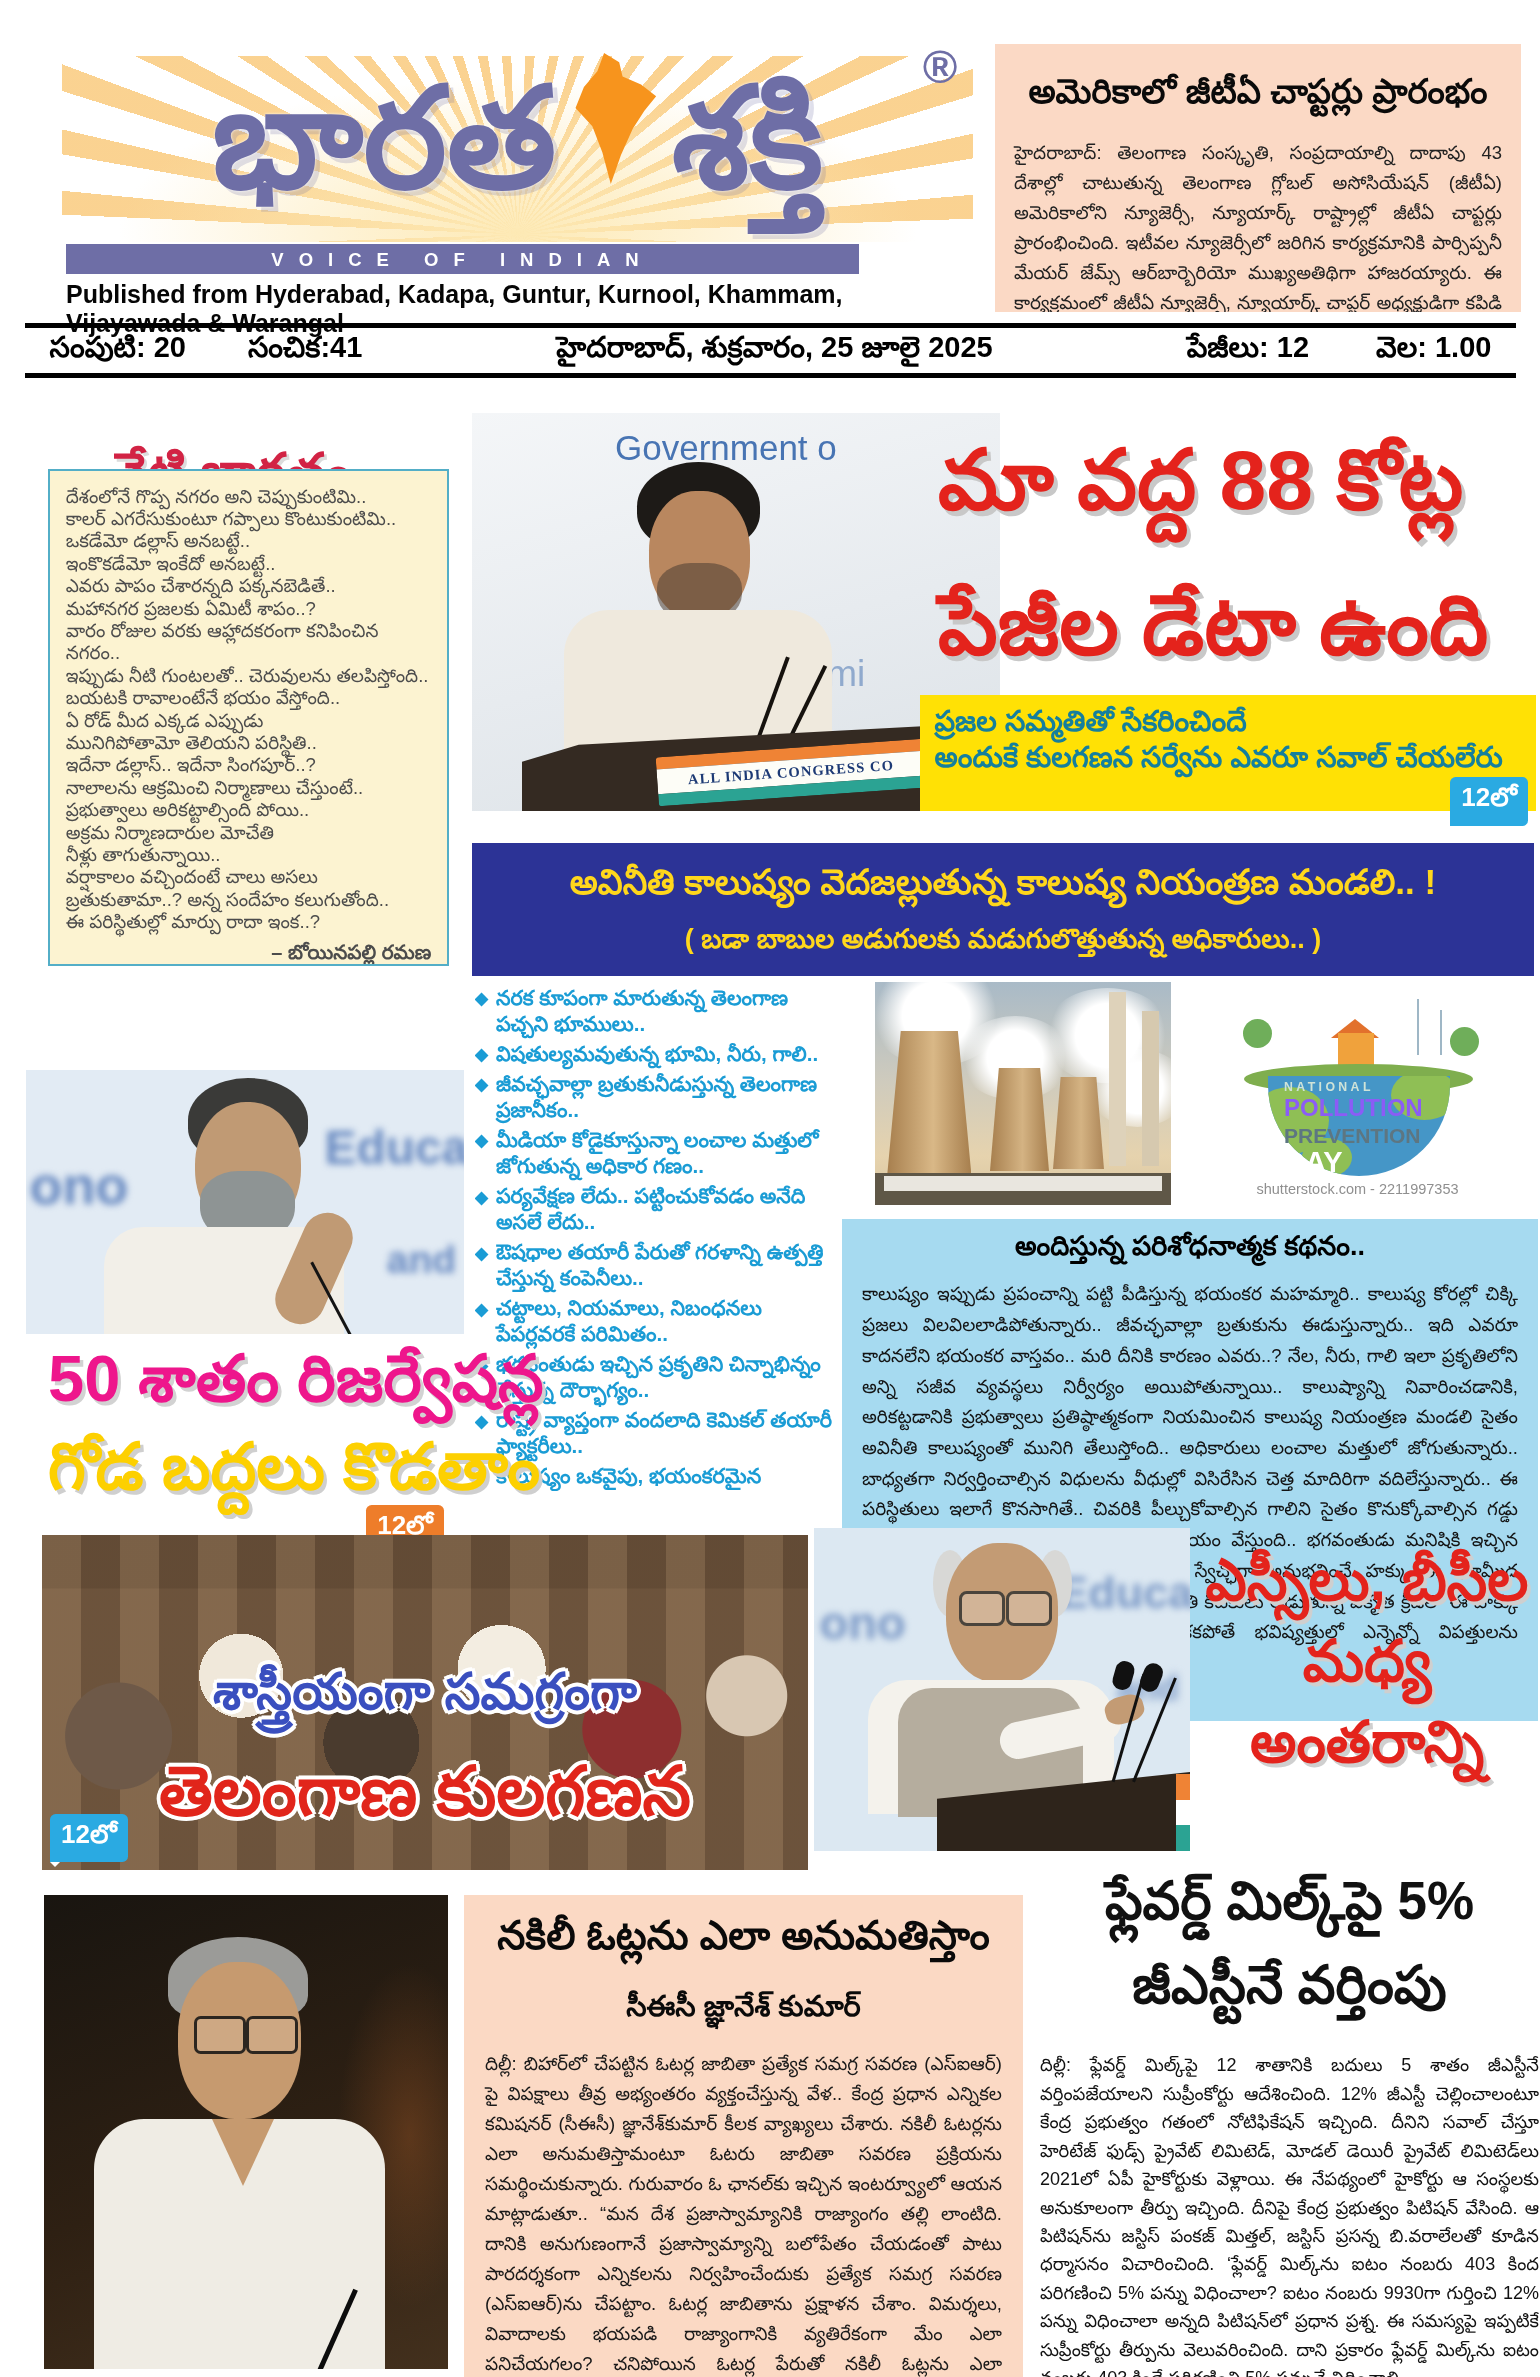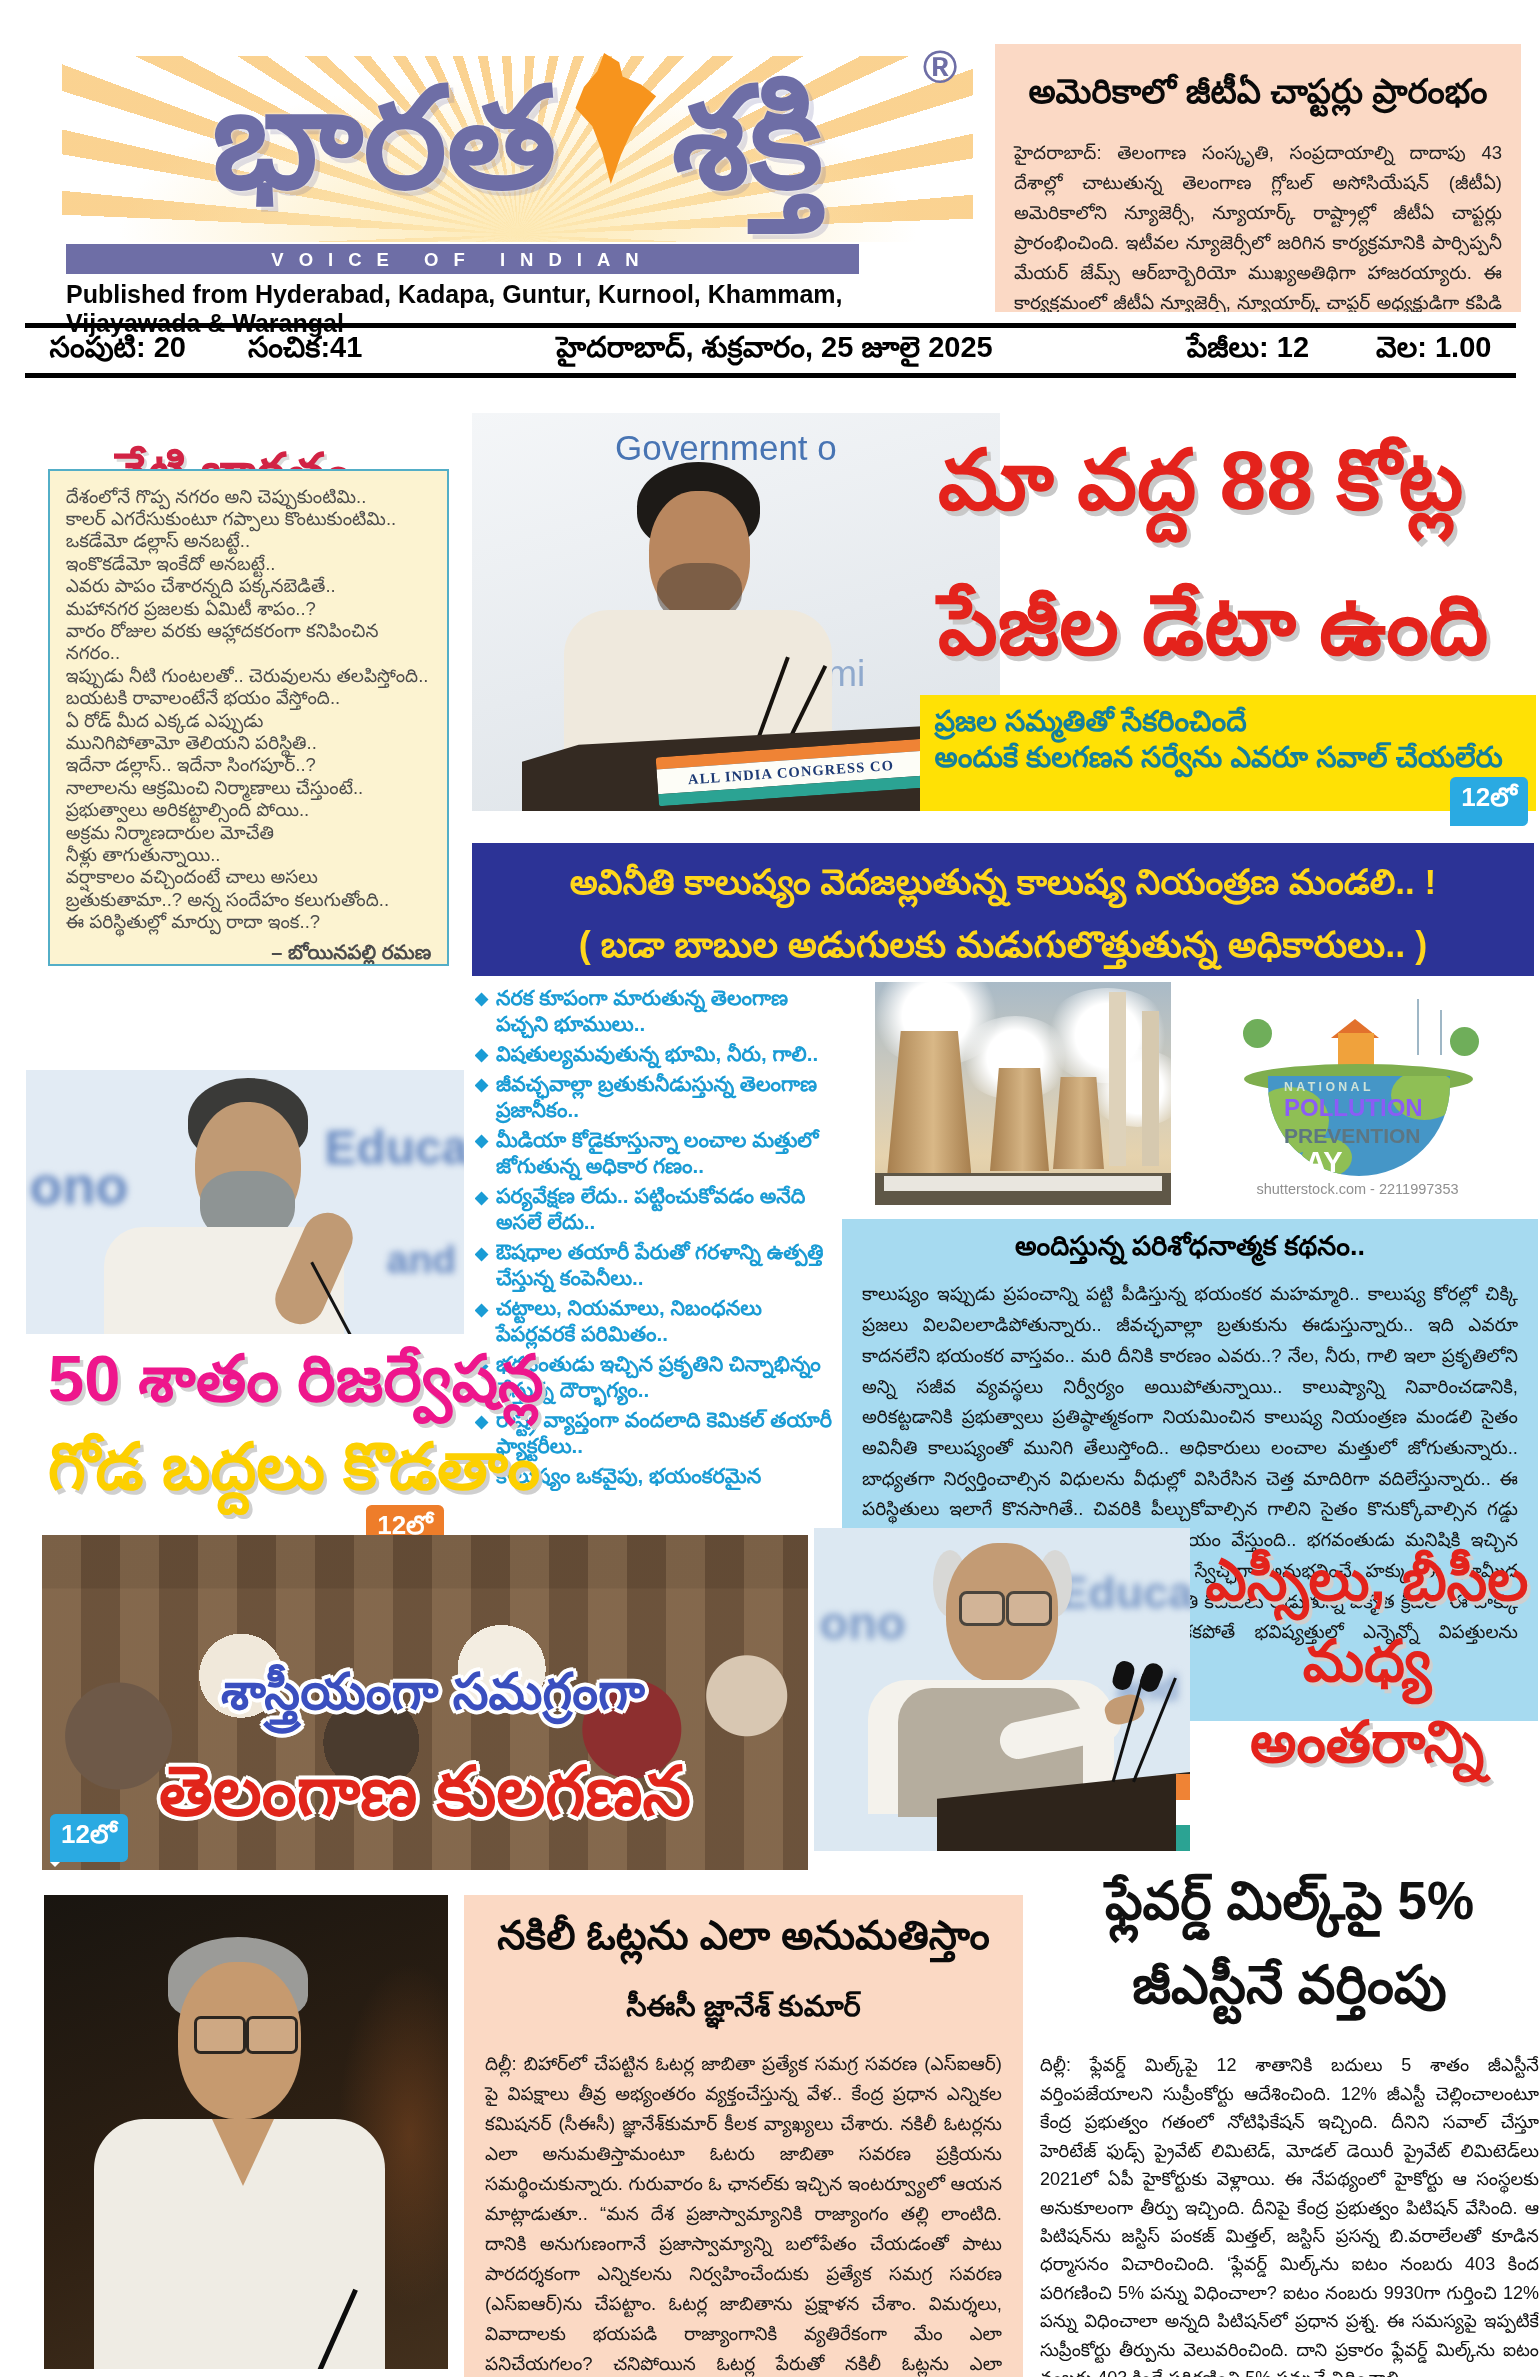--- a/index.html
+++ b/index.html
@@ -71,21 +71,21 @@
   .dp-line{font-size:29px;font-weight:700;color:#157f9d;line-height:1.24;}
   .badge{position:absolute;background:#2aaae2;color:#fff;font-weight:800;font-size:26px;
         padding:4.5px 11.2px 6.7px;border-radius:5.6px 5.6px 5.6px 0;}
   .badge:after{content:"";position:absolute;left:0;bottom:-10px;border:5.6px solid transparent;
         border-top-color:inherit;}
   #dp-badge{right:7.8px;bottom:-14.5px;background:#2aaae2;}
 
   
   #pcb-banner{left:472px;top:843px;width:1062px;height:133px;background:#2c3396;text-align:center;overflow:hidden;}
   #pb-l1{margin-top:19px;font-size:35px;color:#ffd71c;font-weight:800;}
-  #pb-l2{margin-top:13.4px;font-size:36px;color:#ffd71c;font-weight:700;}
+  #pb-l2{margin-top:13.4px;font-size:27px;color:#ffd71c;font-weight:700;}
 
   
   #pcb-bullets{left:475px;top:985px;width:362px;height:506px;overflow:hidden;}
   #pcb-bullets ul{list-style:none;margin:0;padding:0;}
   #pcb-bullets li{display:flex;gap:7.8px;margin-bottom:3.9px;font-size:20.7px;line-height:1.26;
         color:#1a9cd5;font-weight:600;}
   .blt{font-size:17px;padding-top:3.4px;}
 
   
   #rahul-photo{left:26px;top:1070px;width:438px;height:264px;overflow:hidden;background:#e2ebf4;}
@@ -146,21 +146,21 @@
        radial-gradient(circle at 10% 60%, #6e5948 0 53px, rgba(0,0,0,0) 54px),
        radial-gradient(circle at 26% 42%, #f0e8da 0 42px, rgba(0,0,0,0) 42px),
        radial-gradient(circle at 43% 62%, #4a3b2e 0 48px, rgba(0,0,0,0) 48px),
        radial-gradient(circle at 60% 40%, #f3ede1 0 44px, rgba(0,0,0,0) 44px),
        radial-gradient(circle at 77% 58%, #8d2f2f 0 49px, rgba(0,0,0,0) 50px),
        radial-gradient(circle at 92% 48%, #d8c7b2 0 40px, rgba(0,0,0,0) 41px),
        repeating-linear-gradient(90deg, rgba(122,95,68,.85) 0 39px, rgba(94,70,48,.85) 39px 78px),
        linear-gradient(180deg, rgba(0,0,0,.35) 0 53px, rgba(0,0,0,0) 54px);}
   .mt-ov{position:absolute;width:100%;text-align:center;font-weight:800;
         text-shadow:-2.8px -2.8px 0 #fff,2.8px -2.8px 0 #fff,-2.8px 2.8px 0 #fff,2.8px 2.8px 0 #fff,0 3.9px 0 #fff,3.9px 0 0 #fff,-3.9px 0 0 #fff,0 -3.9px 0 #fff;}
-  #mt-ov1{top:127px;font-size:51px;color:#3a4fbf;padding-left:8px;}
+  #mt-ov1{top:127px;font-size:51px;color:#3a4fbf;}
   #mt-ov2{top:217px;font-size:69px;color:#e1251b;}
   #mt-badge{left:7.8px;bottom:7.8px;background:#2aaae2;}
 
   
   #kharge-photo{left:814px;top:1528px;width:376px;height:323px;overflow:hidden;background:#dce8f2;}
   .kh-w1{left:5.6px;top:67px;font-size:47px;color:#7a98c6;filter:blur(3.9px);font-weight:700;}
   .kh-w2{right:-3.4px;top:39px;font-size:45px;color:#7a98c6;filter:blur(3.9px);font-weight:700;}
   .kh-w3{right:11.2px;top:140px;font-size:35px;color:#7a98c6;filter:blur(4.5px);font-weight:700;}
   .kh-hairL{left:119px;top:22.4px;width:34px;height:67px;background:#d8d8d6;border-radius:50%;}
   .kh-hairR{left:224px;top:22.4px;width:34px;height:67px;background:#d8d8d6;border-radius:50%;}

